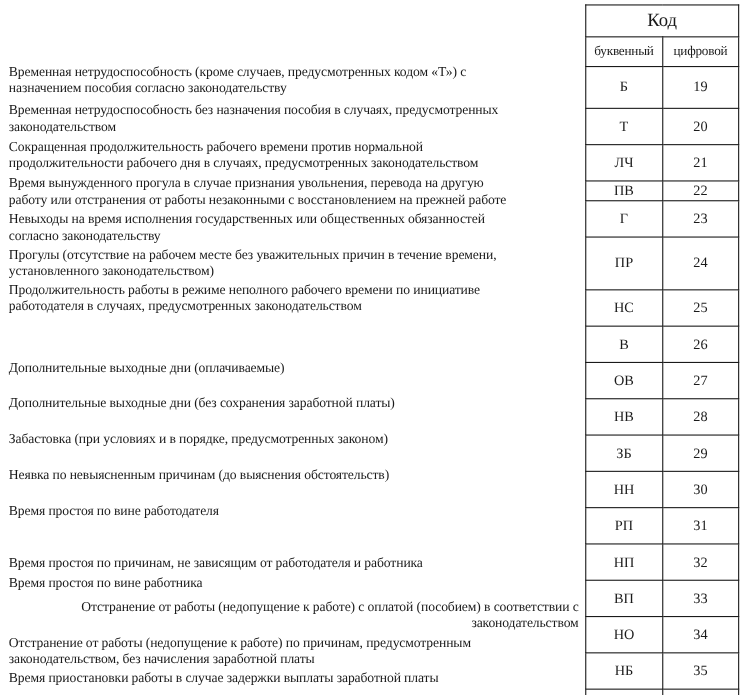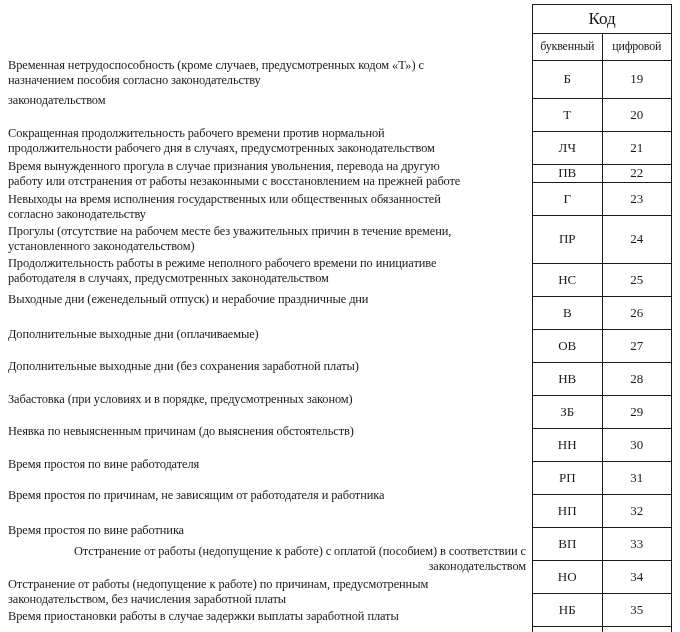--- a/index.html
+++ b/index.html
@@ -86,20 +86,21 @@
 <body>
 
 <div class="sheet">
 
   <div class="desc-layer">
       <div class="desc-row" style="top: 58px;">
         <span class="ln">Временная нетрудоспособность (кроме случаев, предусмотренных кодом «Т») с</span>
         <span class="ln">назначением пособия согласно законодательству</span>
       </div>
       <div class="desc-row" style="top: 93px;">
+        <span class="ln">Временная нетрудоспособность без назначения пособия в случаях, предусмотренных</span>
         <span class="ln">законодательством</span>
       </div>
       <div class="desc-row" style="top: 126px;">
         <span class="ln">Сокращенная продолжительность рабочего времени против нормальной</span>
         <span class="ln">продолжительности рабочего дня в случаях, предусмотренных законодательством</span>
       </div>
       <div class="desc-row" style="top: 159px;">
         <span class="ln">Время вынужденного прогула в случае признания увольнения, перевода на другую</span>
         <span class="ln">работу или отстранения от работы незаконными с восстановлением на прежней работе</span>
       </div>
@@ -108,39 +109,36 @@
         <span class="ln">согласно законодательству</span>
       </div>
       <div class="desc-row" style="top: 256px;">
         <span class="ln">Продолжительность работы в режиме неполного рабочего времени по инициативе</span>
         <span class="ln">работодателя в случаях, предусмотренных законодательством</span>
       </div>
       <div class="desc-row" style="top: 224px;">
         <span class="ln">Прогулы (отсутствие на рабочем месте без уважительных причин в течение времени,</span>
         <span class="ln">установленного законодательством)</span>
       </div>
-      <div class="desc-row" style="top: 292px;">
-        <span class="ln">Выходные дни (еженедельный отпуск) и нерабочие праздничные дни</span>
-      </div>
       <div class="desc-row" style="top: 327px;">
         <span class="ln">Дополнительные выходные дни (оплачиваемые)</span>
       </div>
       <div class="desc-row" style="top: 359px;">
         <span class="ln">Дополнительные выходные дни (без сохранения заработной платы)</span>
       </div>
       <div class="desc-row" style="top: 392px;">
         <span class="ln">Забастовка (при условиях и в порядке, предусмотренных законом)</span>
       </div>
       <div class="desc-row" style="top: 424px;">
         <span class="ln">Неявка по невыясненным причинам (до выяснения обстоятельств)</span>
       </div>
       <div class="desc-row" style="top: 457px;">
         <span class="ln">Время простоя по вине работодателя</span>
       </div>
-      <div class="desc-row" style="top: 488px;">
+      <div class="desc-row" style="top: 504px;">
         <span class="ln">Время простоя по причинам, не зависящим от работодателя и работника</span>
       </div>
       <div class="desc-row" style="top: 523px;">
         <span class="ln">Время простоя по вине работника</span>
       </div>
       <div class="desc-row" style="top: 544px; text-align: right;">
         <span class="ln">Отстранение от работы (недопущение к работе) с оплатой (пособием) в соответствии с</span>
         <span class="ln">законодательством</span>
       </div>
       <div class="desc-row" style="top: 577px;">

